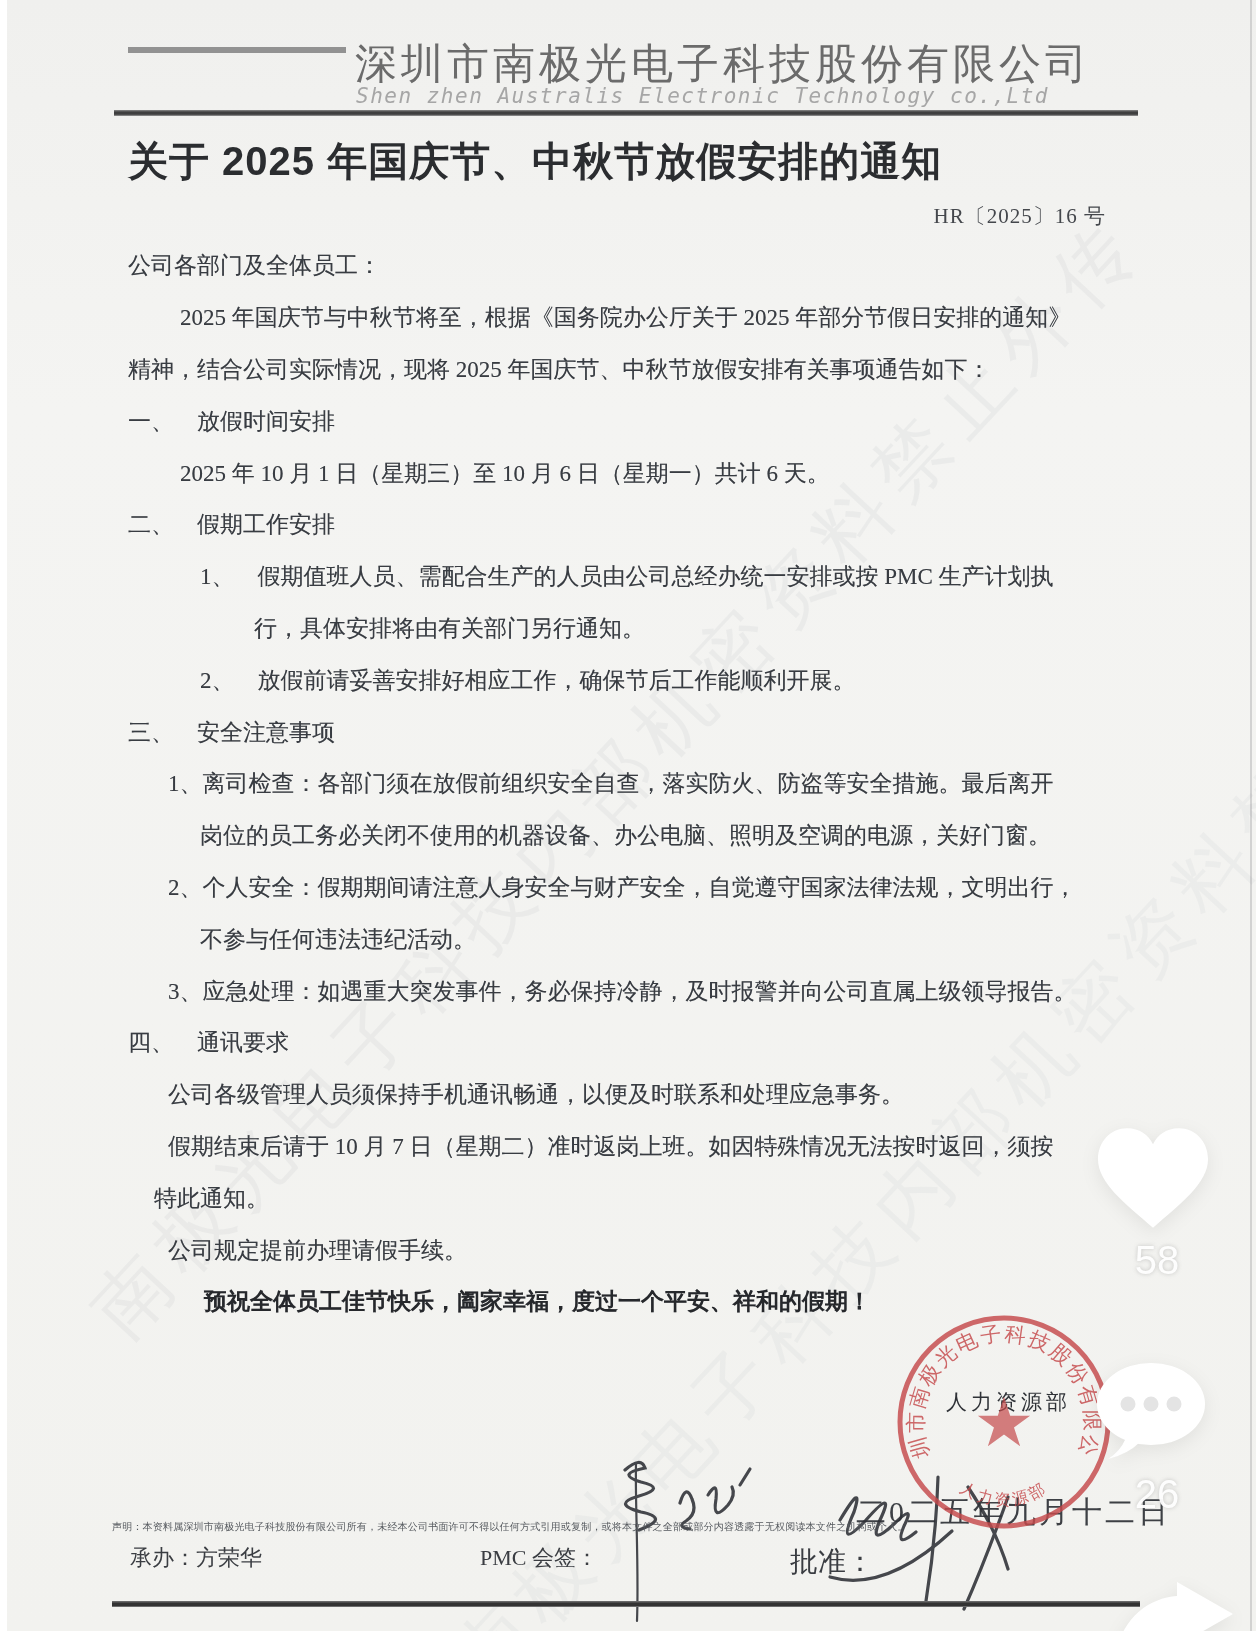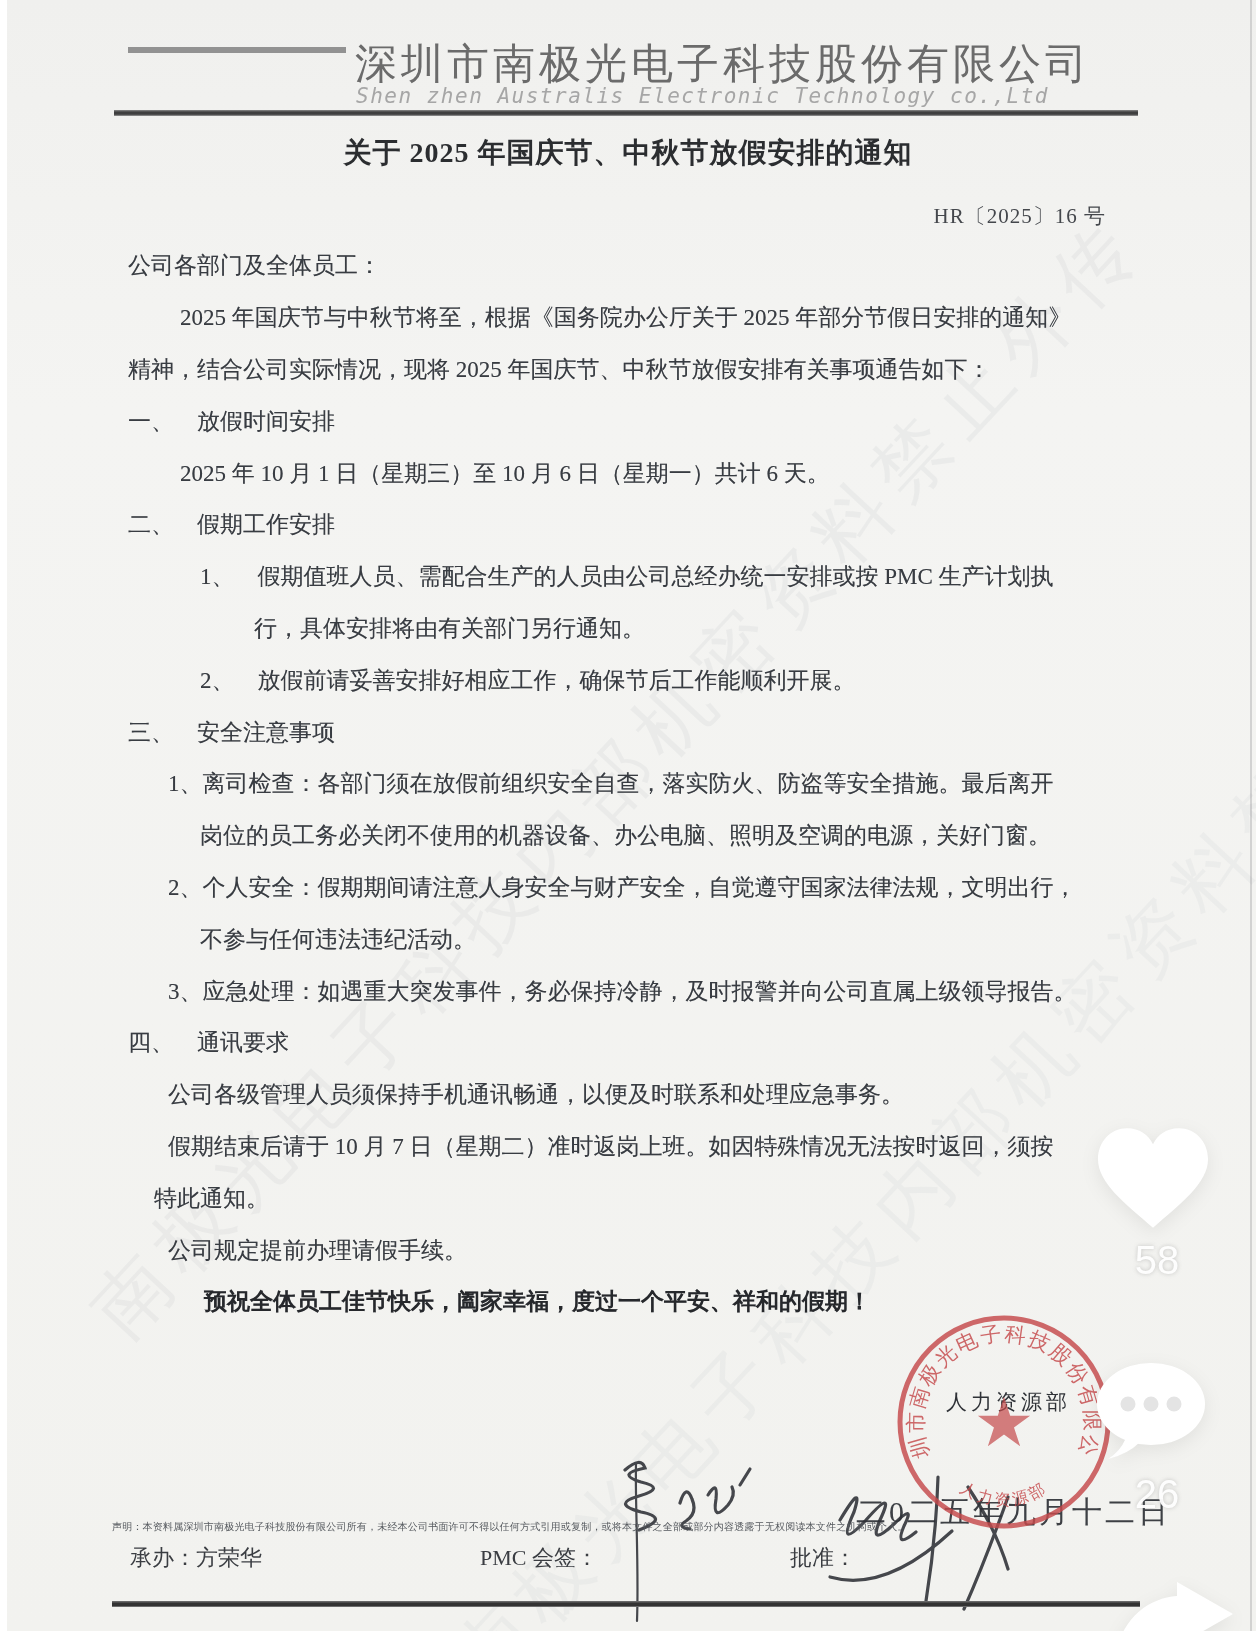--- a/index.html
+++ b/index.html
@@ -27,44 +27,44 @@
   .logo-reg{font-size:14px;vertical-align:top;position:relative;top:-4px;font-style:normal;}
   .logo-bar{height:6px;background:#929292;margin-top:3px;width:218px;}
   .company-cn{position:absolute;left:355px;top:36px;width:740px;font-size:42px;color:#6b6b6b;
     letter-spacing:4px;white-space:nowrap;font-weight:500;}
   .company-en{position:absolute;left:356px;top:84px;width:740px;
     font-family:"DejaVu Sans Mono","Liberation Mono",monospace;
     font-size:21px;color:#a6a6a6;letter-spacing:1.5px;white-space:nowrap;font-style:italic;}
   .header-rule{position:absolute;left:114px;right:118px;top:110px;height:6px;
     background:linear-gradient(180deg,#8a8a8a 0%,#3f3f3f 35%,#3f3f3f 70%,#9a9a9a 100%);}
 
-  .doc-title{position:absolute;left:128px;right:128px;top:134px;text-align:center;
-    font-family:Liberation Serif, serif;font-weight:700;
-    font-size:28px;color:#2b2d30;letter-spacing:1px;}
+  .doc-title{position:absolute;left:128px;right:128px;top:134px;
+    font-family:Liberation Sans, sans-serif;font-weight:700;
+    font-size:40px;color:#2b2d30;letter-spacing:1px;}
   .doc-number{position:absolute;right:150px;top:202px;font-size:21px;color:#44474c;letter-spacing:1px;}
 
   
   .doc-body{position:absolute;left:128px;top:240px;width:1004px;}
   .line{height:51.8px;display:flex;align-items:center;font-size:23px;white-space:nowrap;
     text-shadow:0 0 .6px rgba(70,75,82,.45);}
   .p0 {padding-left:0;}
   .pA {padding-left:52px;}   
   .pB {padding-left:72px;}   
   .pC {padding-left:126px;}  
   .pD {padding-left:40px;}   
   .pE {padding-left:72px;}   
   .pF {padding-left:26px;}   
   .pG {padding-left:76px;font-weight:700;color:#26282c;} 
 
   
   .dept{position:absolute;left:946px;top:1388px;font-size:21px;color:#2f3237;letter-spacing:4px;}
   .sign-date{position:absolute;left:856px;top:1492px;font-size:30px;color:#3d4045;letter-spacing:3px;white-space:nowrap;}
   .org-label{position:absolute;left:130px;top:1543px;font-size:22px;color:#3a3d42;}
   .pmc-label{position:absolute;left:480px;top:1543px;font-size:22px;color:#3a3d42;}
-  .appr-label{position:absolute;left:790px;top:1543px;font-size:22px;color:#3a3d42;font-family:Liberation Mono, monospace;}
+  .appr-label{position:absolute;left:790px;top:1543px;font-size:28px;color:#3a3d42;font-family:Liberation Mono, monospace;}
 
   .sigs{position:absolute;left:540px;top:1425px;}
   .stamp{position:absolute;left:882px;top:1300px;}
 
   
   .footer-rule{position:absolute;left:112px;right:116px;top:1601px;height:6px;
     background:linear-gradient(180deg,#777 0%,#333 40%,#333 75%,#888 100%);}
   .disclaimer{position:absolute;left:112px;right:58px;top:1520px;font-size:10px;color:#55595e;
     white-space:nowrap;overflow:hidden;filter:blur(.3px);letter-spacing:.2px;}
 

